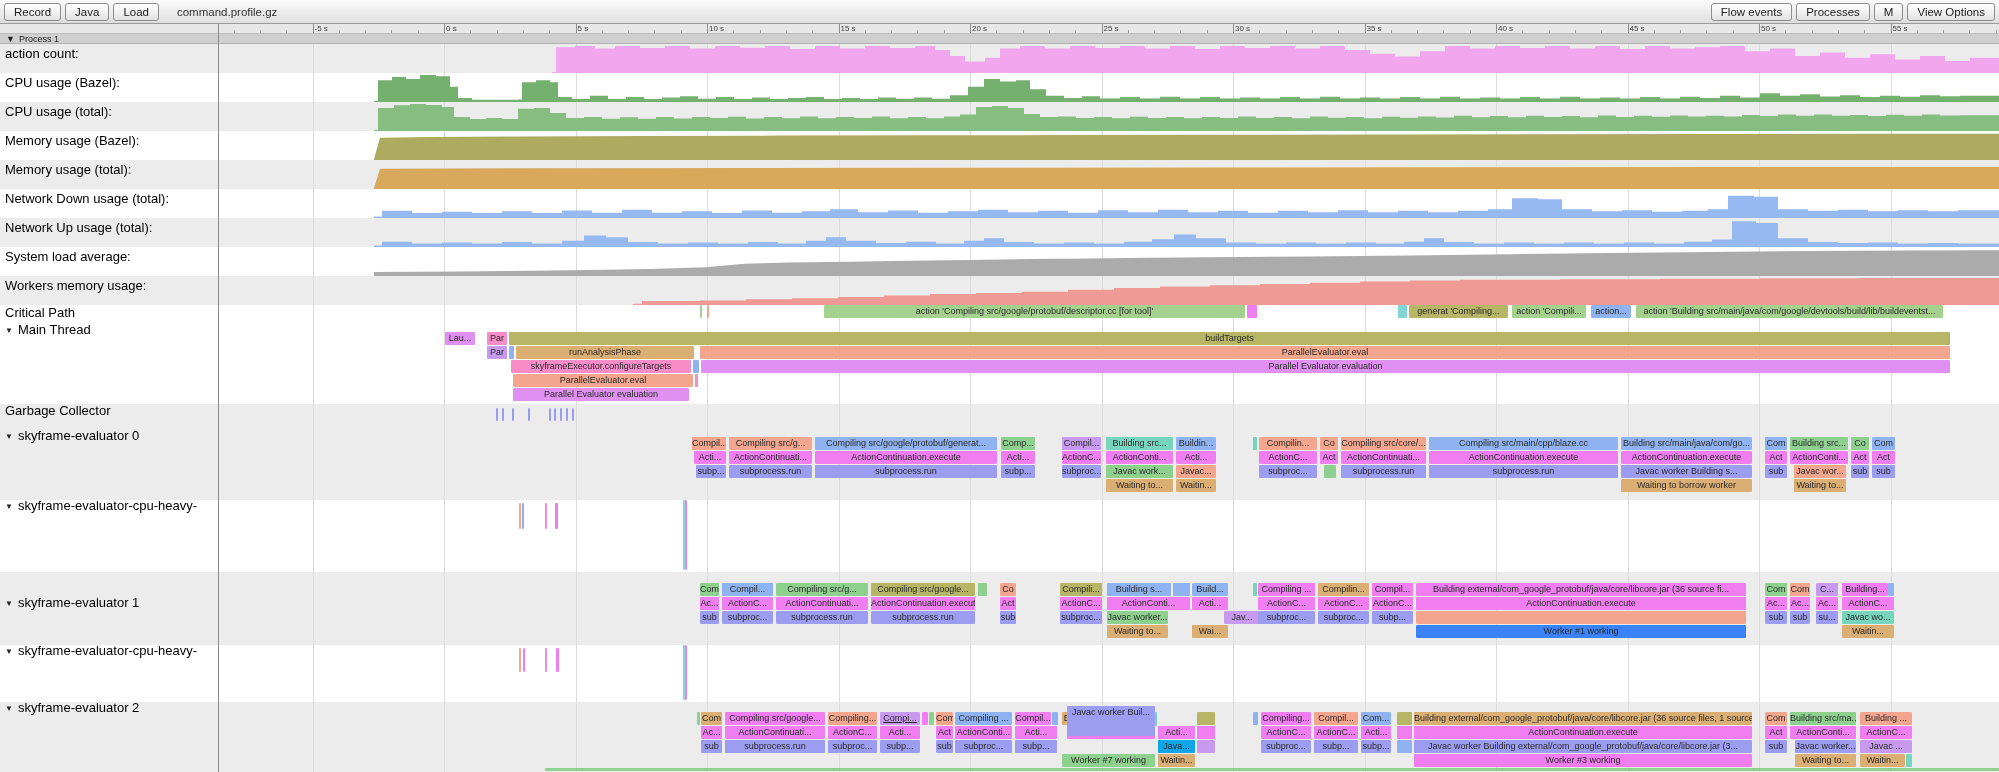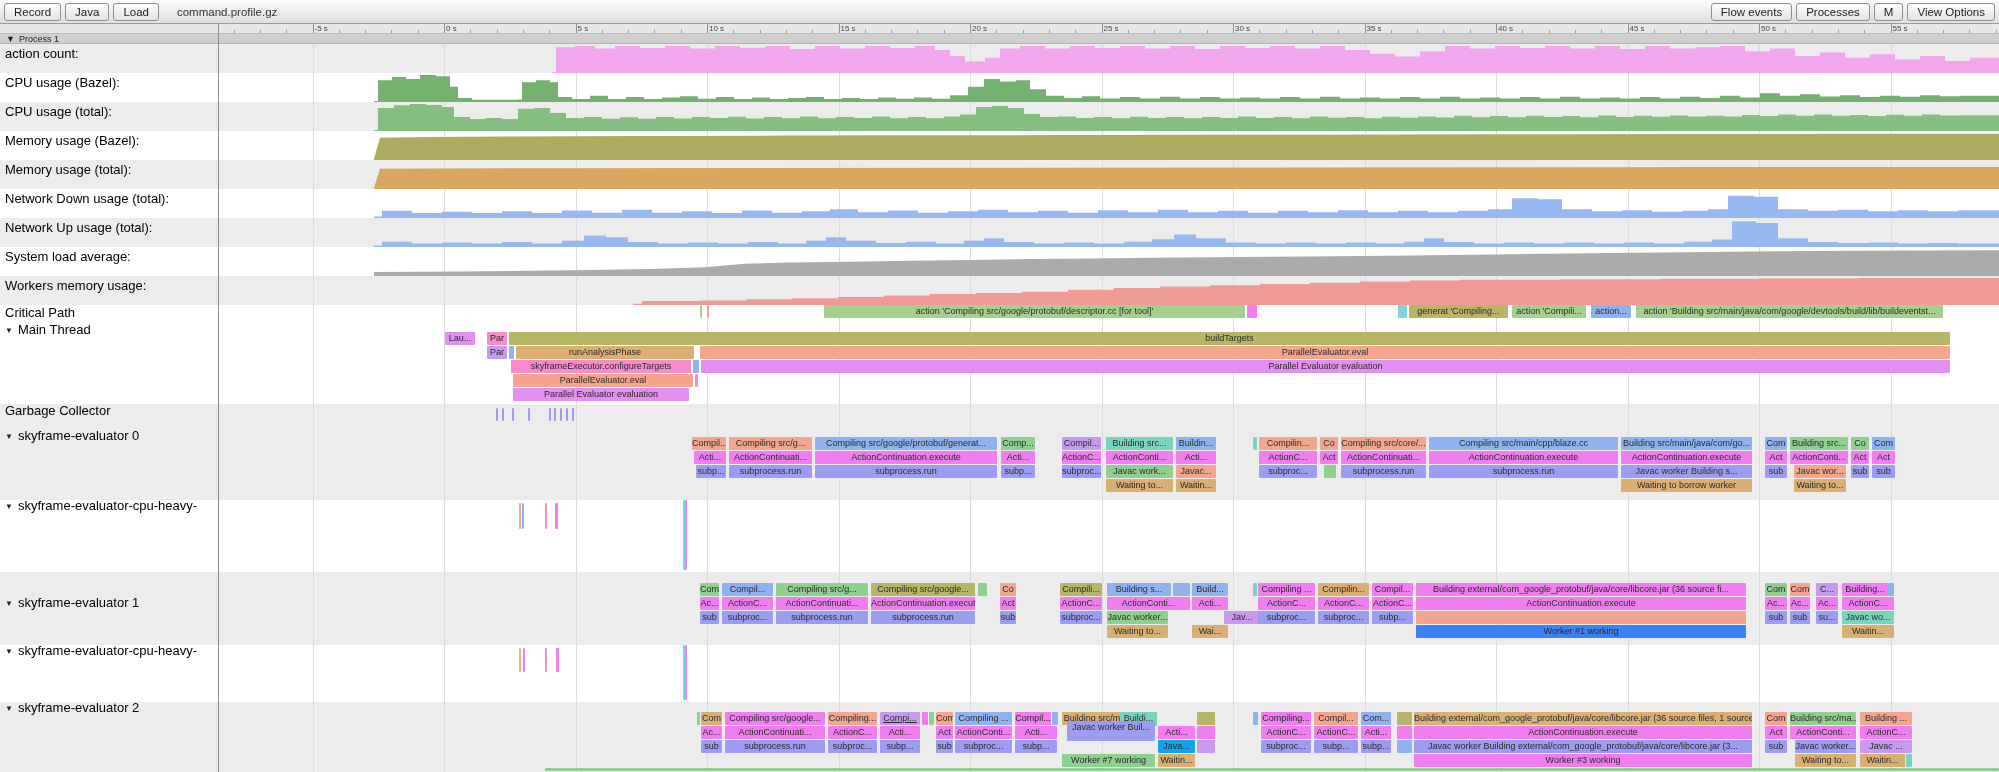--- a/index.html
+++ b/index.html
@@ -386,21 +386,21 @@
       <div class="bar" style="left: 1765px; top: 726px; width: 22px; height: 13px; background: rgb(240, 126, 240); line-height: 13px;">Act</div>
       <div class="bar" style="left: 1790px; top: 726px; width: 66px; height: 13px; background: rgb(240, 126, 240); line-height: 13px;">ActionConti...</div>
       <div class="bar" style="left: 1860px; top: 726px; width: 52px; height: 13px; background: rgb(240, 126, 240); line-height: 13px;">ActionC...</div>
       <div class="bar" style="left: 701px; top: 740px; width: 21px; height: 13px; background: rgb(156, 156, 240); line-height: 13px;">sub</div>
       <div class="bar" style="left: 725px; top: 740px; width: 100px; height: 13px; background: rgb(156, 156, 240); line-height: 13px;">subprocess.run</div>
       <div class="bar" style="left: 828px; top: 740px; width: 49px; height: 13px; background: rgb(156, 156, 240); line-height: 13px;">subproc...</div>
       <div class="bar" style="left: 880px; top: 740px; width: 40px; height: 13px; background: rgb(156, 156, 240); line-height: 13px;">subp...</div>
       <div class="bar" style="left: 936px; top: 740px; width: 17px; height: 13px; background: rgb(156, 156, 240); line-height: 13px;">sub</div>
       <div class="bar" style="left: 955px; top: 740px; width: 57px; height: 13px; background: rgb(156, 156, 240); line-height: 13px;">subproc...</div>
       <div class="bar" style="left: 1015px; top: 740px; width: 42px; height: 13px; background: rgb(156, 156, 240); line-height: 13px;">subp...</div>
-      <div class="bar" style="left: 1067px; top: 721px; width: 88px; height: 20px; background: rgb(156, 156, 240); line-height: 13px;">Javac worker Buil...</div>
+      <div class="bar" style="left: 1067px; top: 706px; width: 88px; height: 30px; background: rgb(156, 156, 240); line-height: 13px;">Javac worker Buil...</div>
       <div class="bar" style="left: 1158px; top: 740px; width: 37px; height: 13px; background: #0ea5e9; line-height: 13px;">Java...</div>
       <div class="bar" style="left: 1197px; top: 740px; width: 18px; height: 13px; background: rgb(199, 154, 240); line-height: 13px;"></div>
       <div class="bar" style="left: 1261px; top: 740px; width: 50px; height: 13px; background: rgb(156, 156, 240); line-height: 13px;">subproc...</div>
       <div class="bar" style="left: 1314px; top: 740px; width: 44px; height: 13px; background: rgb(156, 156, 240); line-height: 13px;">subp...</div>
       <div class="bar" style="left: 1361px; top: 740px; width: 30px; height: 13px; background: rgb(156, 156, 240); line-height: 13px;">subp...</div>
       <div class="bar" style="left: 1397px; top: 740px; width: 15px; height: 13px; background: rgb(143, 178, 240); line-height: 13px;"></div>
       <div class="bar" style="left: 1414px; top: 740px; width: 338px; height: 13px; background: rgb(156, 156, 240); line-height: 13px;">Javac worker Building external/com_google_protobuf/java/core/libcore.jar (3...</div>
       <div class="bar" style="left: 1765px; top: 740px; width: 22px; height: 13px; background: rgb(156, 156, 240); line-height: 13px;">sub</div>
       <div class="bar" style="left: 1795px; top: 740px; width: 61px; height: 13px; background: rgb(156, 156, 240); line-height: 13px;">Javac worker...</div>
       <div class="bar" style="left: 1860px; top: 740px; width: 52px; height: 13px; background: rgb(199, 154, 240); line-height: 13px;">Javac ...</div>

